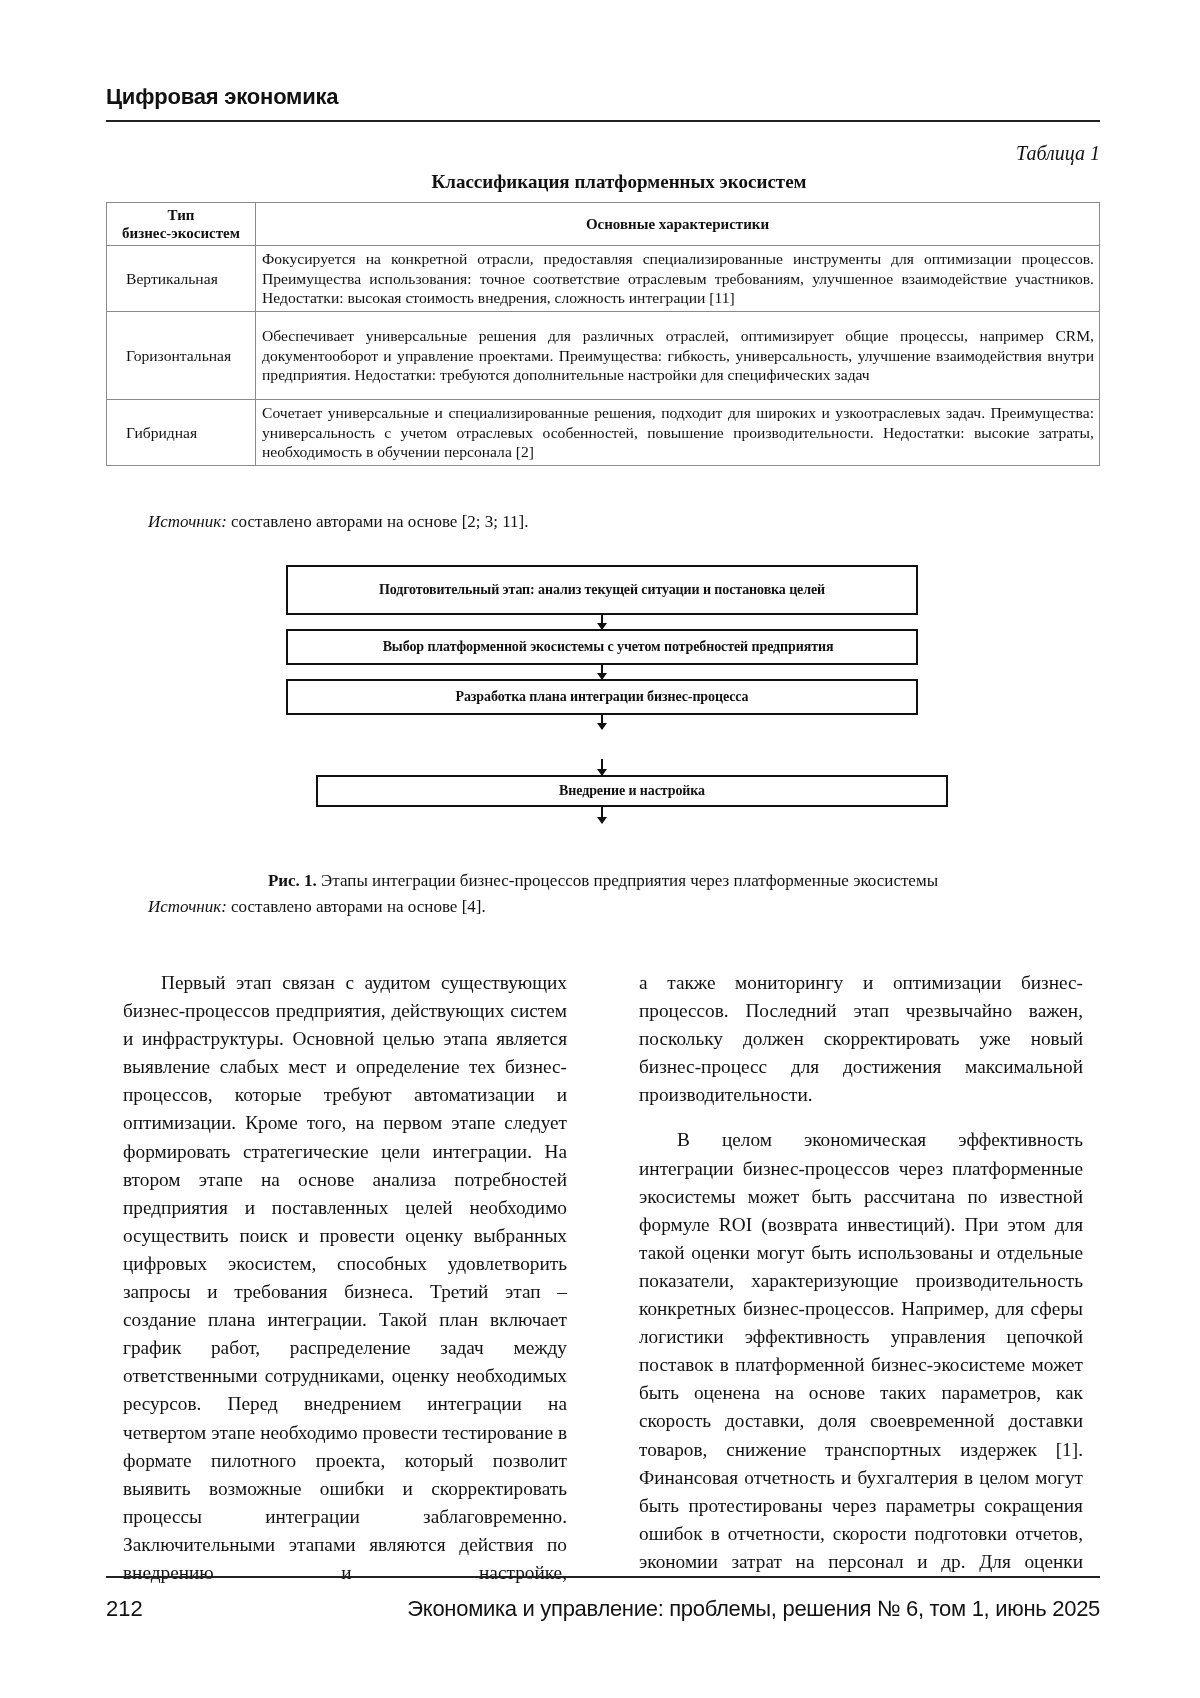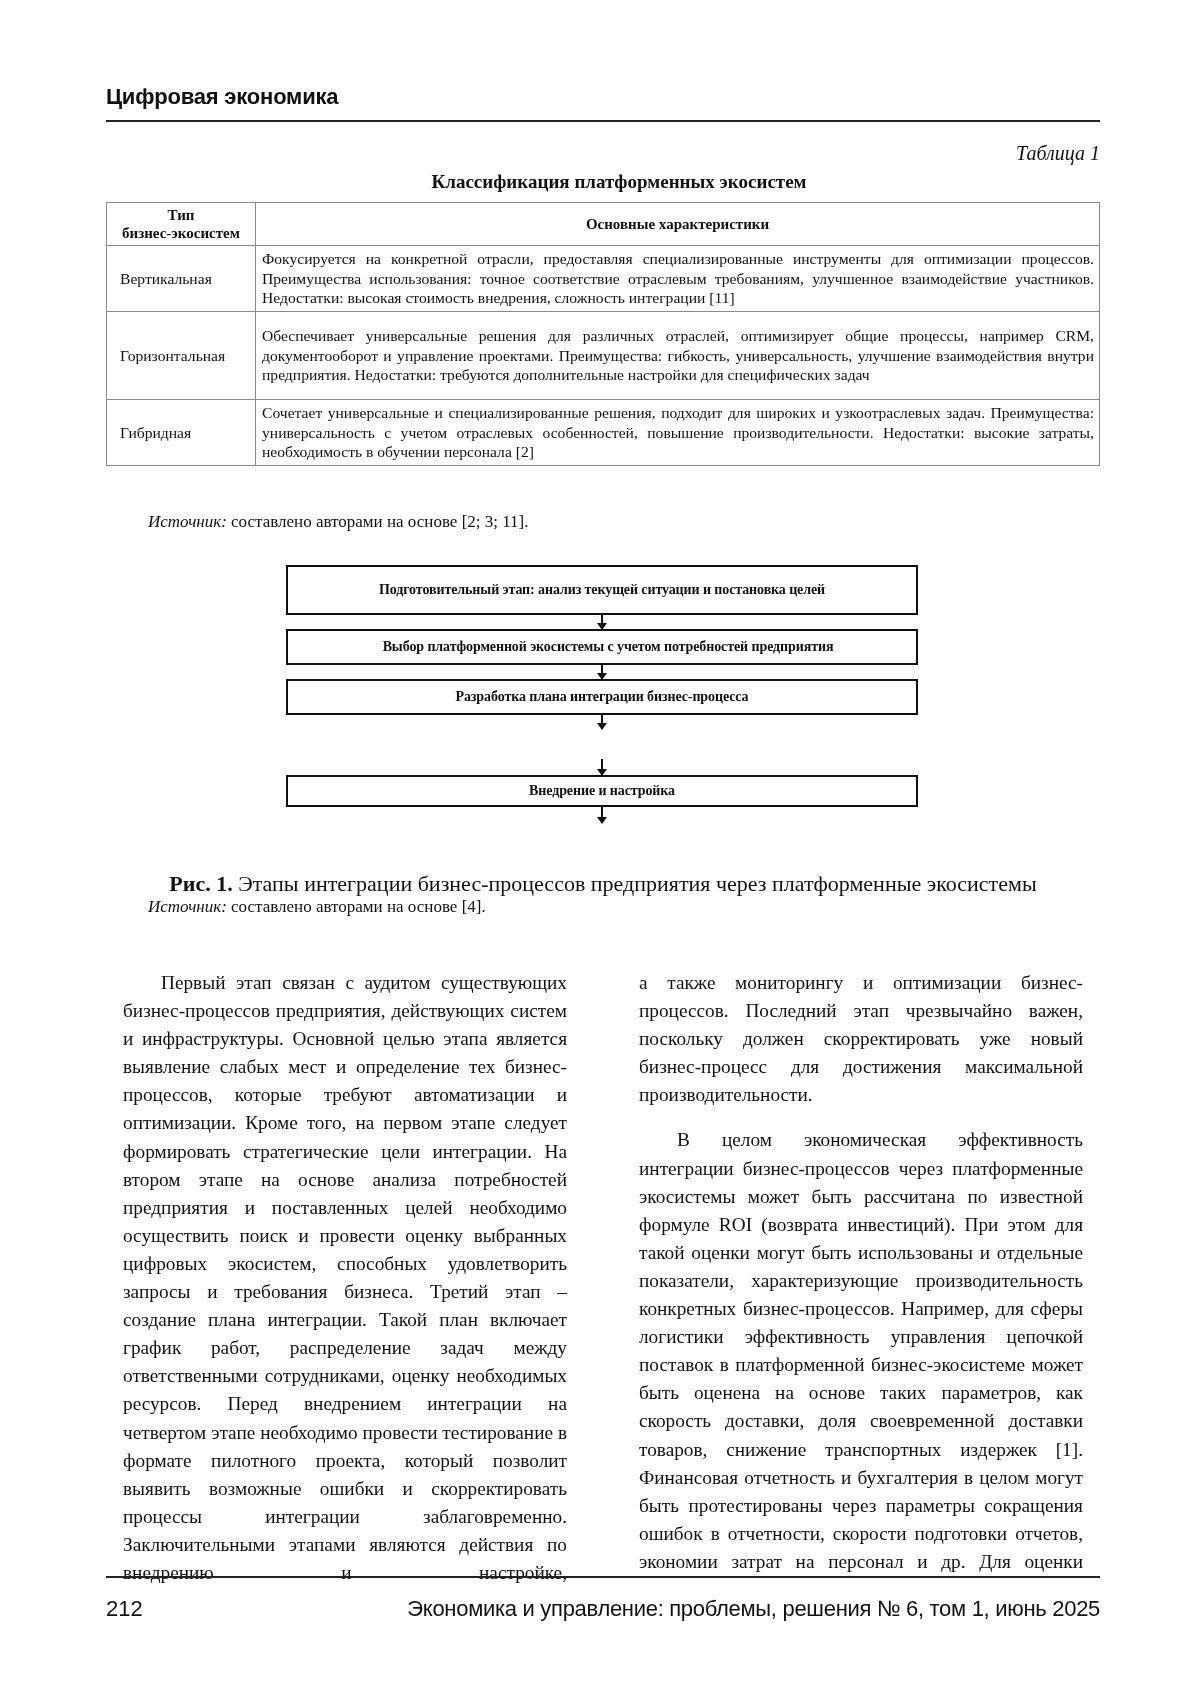--- a/index.html
+++ b/index.html
@@ -75,21 +75,21 @@
     .class-table th {
       font-weight: bold;
       font-size: 15px;
       text-align: center;
       line-height: 18px;
       padding: 3px 4px;
     }
     .class-table .col-type { width: 140px; }
     .class-table td.type-cell {
       text-align: left;
-      padding-left: 13px;
+      padding-left: 19px;
     }
     .class-table td.desc-cell {
       text-align: justify;
       text-align-last: left;
       padding: 1px 5px 1px 6px;
     }
     .source-line {
       position: absolute;
       left: 42px;
       font-size: 17px;
@@ -136,21 +136,21 @@
       border-left: 5px solid transparent;
       border-right: 5px solid transparent;
       border-top: 7px solid #111;
     }
     .fig-caption {
       position: absolute;
       top: 871px;
       left: 0;
       width: 994px;
       text-align: center;
-      font-size: 22px;
+      font-size: 17px;
     }
     .fig-caption b { font-weight: bold; }
 
     
     .col {
       position: absolute;
       top: 952px;
       width: 478px;
       font-size: 19.3px;
       line-height: 28.1px;
@@ -231,21 +231,21 @@
   </div>
 
   <div class="flow">
     <div class="flow-box" style="top:0; height:50px;">Подготовительный этап: анализ текущей ситуации и постановка целей</div>
     <div class="flow-arrow" style="top:50px; height:14px;"></div>
     <div class="flow-box" style="top:64px; height:36px;padding-left:12px;">Выбор платформенной экосистемы с учетом потребностей предприятия</div>
     <div class="flow-arrow" style="top:100px; height:14px;"></div>
     <div class="flow-box" style="top:114px; height:36px;">Разработка плана интеграции бизнес-процесса</div>
     <div class="flow-arrow" style="top:150px; height:14px;"></div>
     <div class="flow-arrow" style="top:194px; height:16px;"></div>
-    <div class="flow-box" style="top:210px; height:32px;">Внедрение и настройка</div>
+    <div class="flow-box" style="top:210px; height:32px;margin-left:30px;">Внедрение и настройка</div>
     <div class="flow-arrow" style="top:242px; height:16px;"></div>
   </div>
 
   <div class="fig-caption">
     <b>Рис. 1.</b><span> Этапы интеграции бизнес-процессов предприятия через платформенные экосистемы</span>
   </div>
   <div class="source-line src-fig">
     <span class="src-label">Источник:</span><span> составлено авторами на основе [4].</span>
   </div>
 

